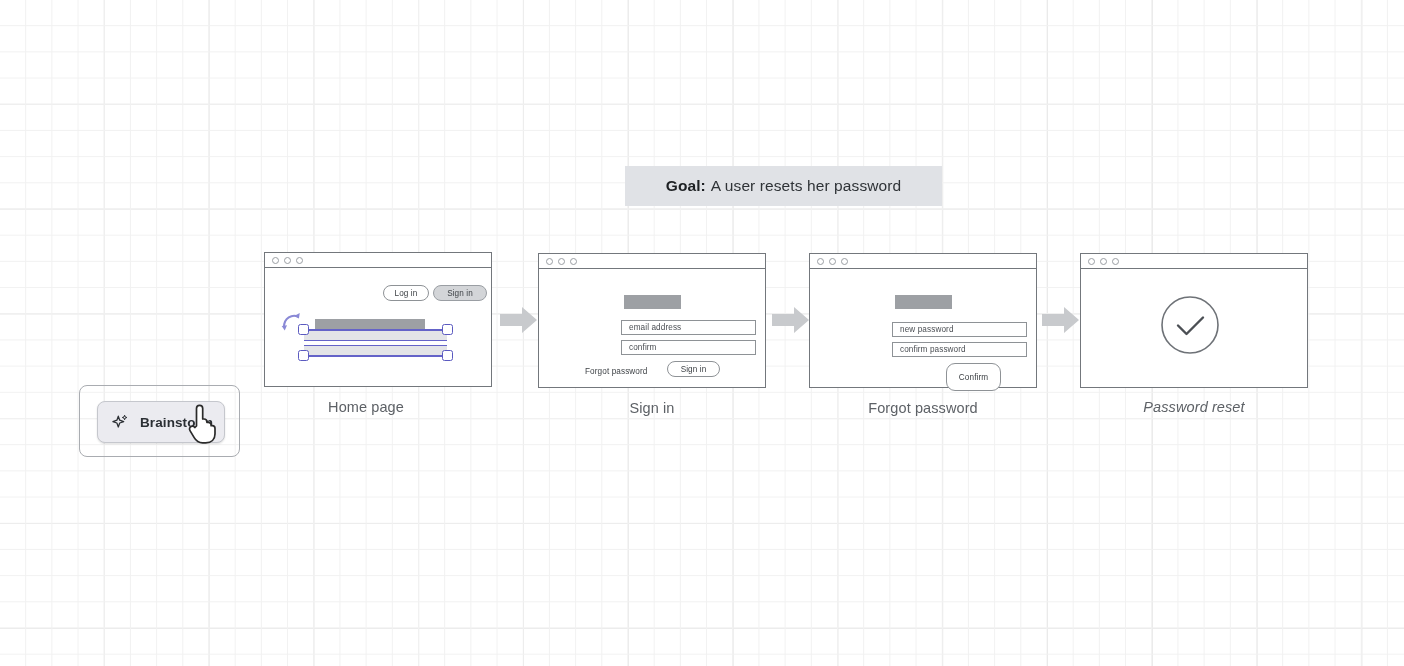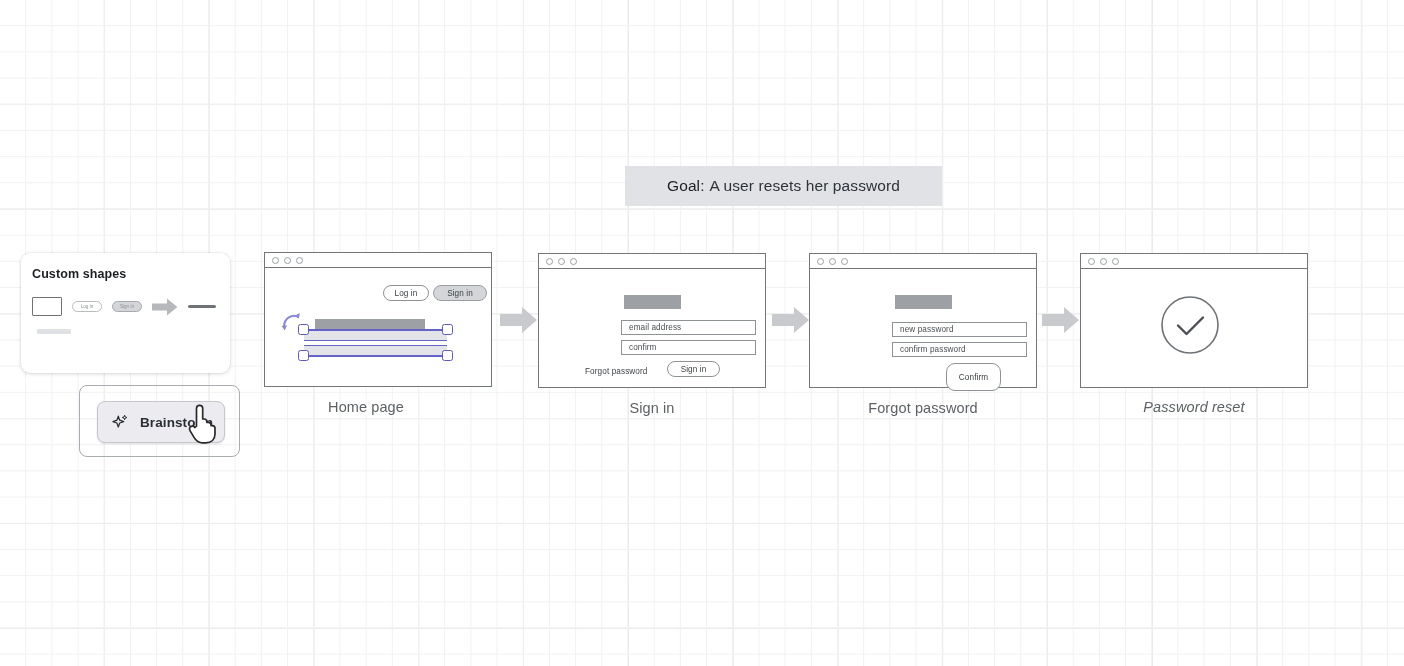--- a/index.html
+++ b/index.html
@@ -23,21 +23,21 @@
 
   
   #goal-banner {
     position: absolute; left: 625px; top: 166px;
     width: 317px; height: 40px;
     background: #e0e2e6;
     display: flex; align-items: center; justify-content: center;
     font-size: 15.5px; color: #2f3337;
     letter-spacing: .1px;
   }
-  #goal-banner .goal-label { font-weight: normal; margin-right: 5px; color: #1d2023; }
+  #goal-banner .goal-label { font-weight: bold; margin-right: 5px; color: #1d2023; }
 
   
   #shapes-panel {
     position: absolute; left: 21px; top: 253px;
     width: 209px; height: 120px;
     background: #ffffff;
     border-radius: 9px;
     box-shadow: 0 1px 4px rgba(0,0,0,.14), 0 0 0 .5px rgba(0,0,0,.06);
     padding: 14px 0 0 11px;
   }
@@ -133,39 +133,20 @@
 </head>
 <body>
 
 <div id="canvas">
 
   <div id="goal-banner">
     <span class="goal-label">Goal:</span>
     <span>A user resets her password</span>
   </div>
 
-  <div id="shapes-panel">
-    <div class="panel-title">Custom shapes</div>
-    <div class="shape-row">
-      <div class="sh-rect"></div>
-      <div class="sh-pill white">
-        <span class="micro">Log in</span>
-      </div>
-      <div class="sh-pill gray">
-        <span class="micro">Sign in</span>
-      </div>
-      <svg class="sh-arrow" viewBox="0 0 26 18">
-        <path d="M0 5.5 H15 V0.6 L25.4 9 L15 17.4 V12.5 H0 Z" fill="#b6b8bc"></path>
-      </svg>
-      <div class="sh-line"></div>
-    </div>
-    <div class="shape-row shape-row-2">
-      <div class="sh-bar"></div>
-    </div>
-  </div>
 
   <div id="brainstorm-frame">
     <div id="brainstorm-button">
       <svg width="19" height="19" viewBox="0 0 19 19">
         <path d="M7.3 3.2 L8.7 7.2 L12.7 8.6 L8.7 10 L7.3 14 L5.9 10 L1.9 8.6 L5.9 7.2 Z" fill="none" stroke="#2b2f34" stroke-width="1.25" stroke-linejoin="round"></path>
         <path d="M13.6 2.2 L14.2 3.9 L15.9 4.5 L14.2 5.1 L13.6 6.8 L13 5.1 L11.3 4.5 L13 3.9 Z" fill="none" stroke="#2b2f34" stroke-width="1" stroke-linejoin="round"></path>
       </svg>
       <span class="label">Brainstorm</span>
     </div>
   </div>

